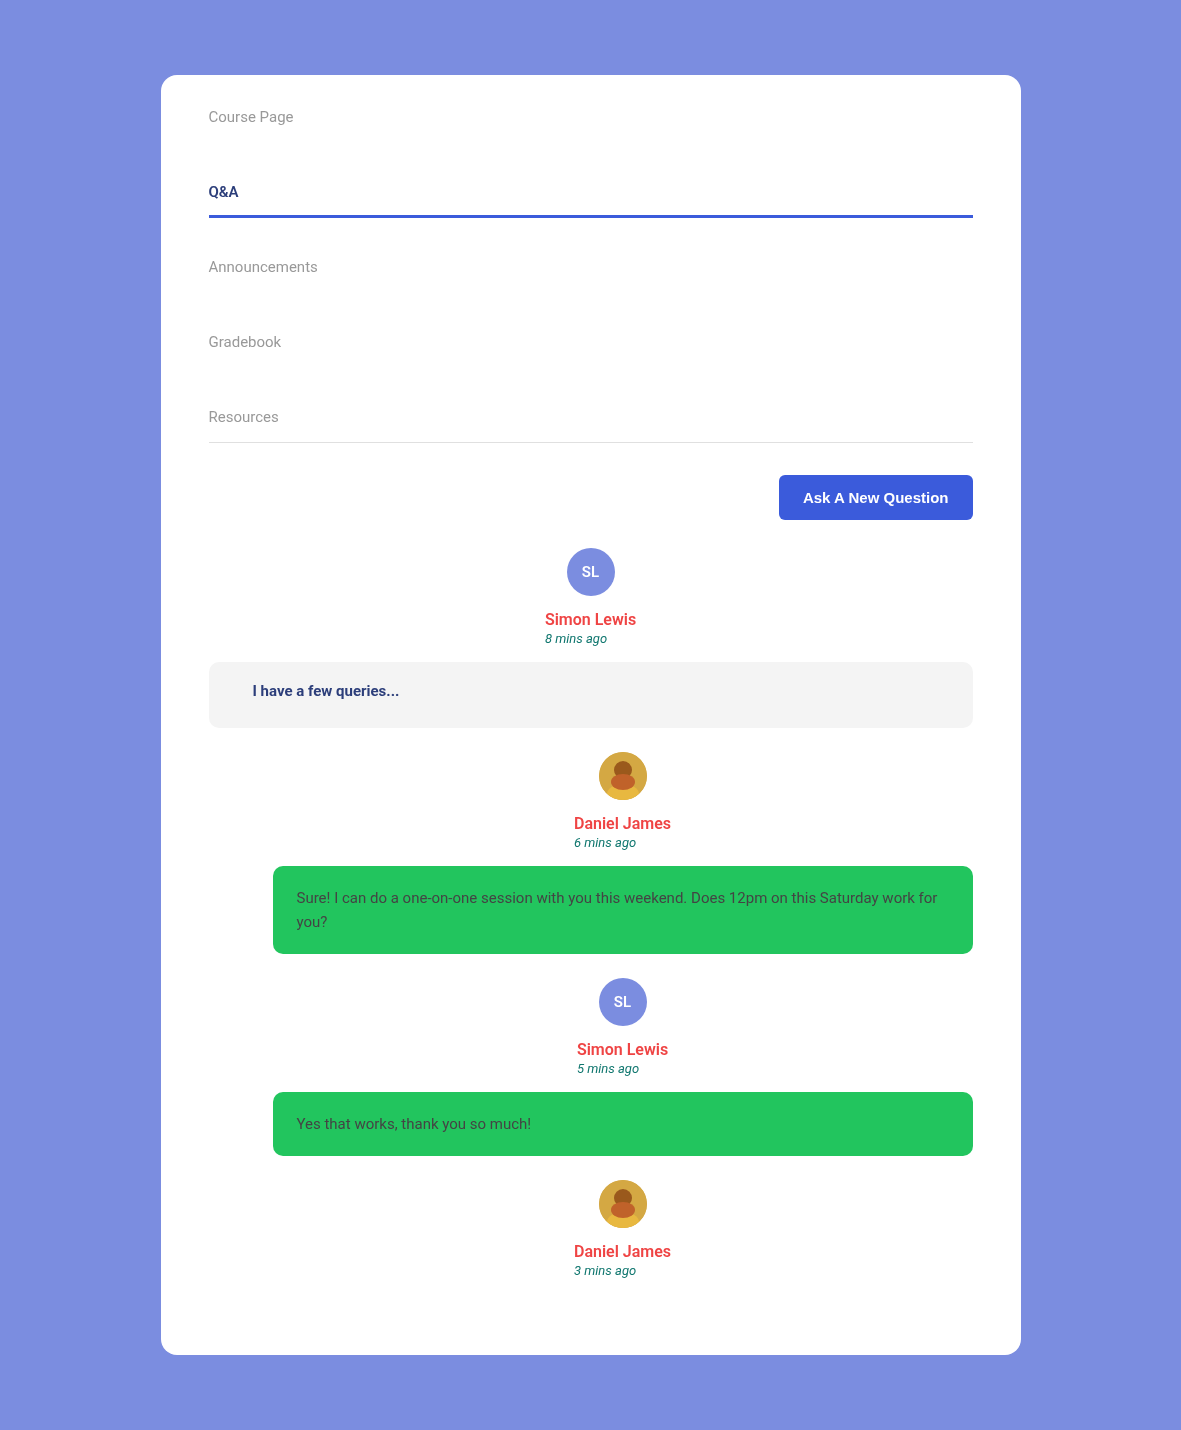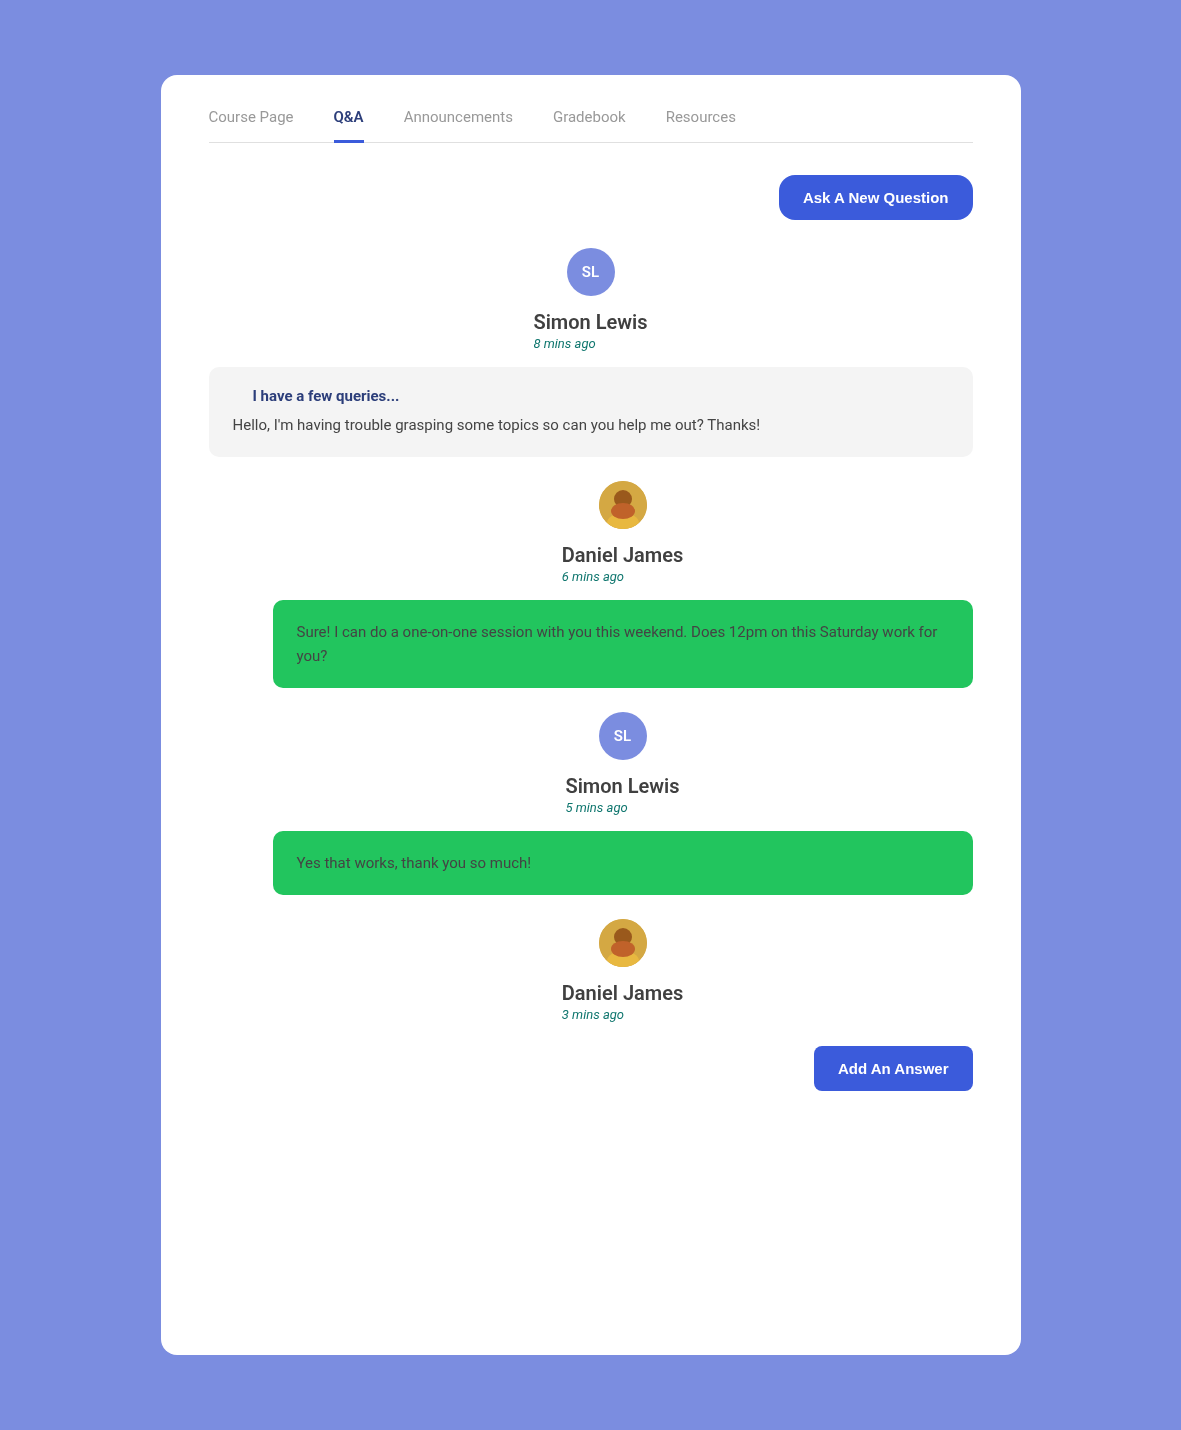--- a/index.html
+++ b/index.html
@@ -26,20 +26,21 @@
       min-height: 1280px;
     }
 
     
     .nav-tabs {
       display: flex;
       gap: 40px;
       border-bottom: 1px solid #e0e0e0;
       padding-bottom: 0;
       margin-bottom: 32px;
+      flex-direction: column;
     }
 
     .nav-tab {
       font-size: 15px;
       color: #999;
       padding-bottom: 14px;
       cursor: pointer;
       border-bottom: 3px solid transparent;
       position: relative;
       top: 1px;
@@ -57,21 +58,21 @@
       justify-content: flex-end;
       margin-bottom: 28px;
     }
 
     .ask-btn {
       background: #3b5bdb;
       color: #ffffff;
       font-size: 15px;
       font-weight: 600;
       border: none;
-      border-radius: 16px;
+      border-radius: 6px;
       padding: 14px 24px;
       cursor: pointer;
     }
 
     
     .question-section {
       margin-bottom: 8px;
     }
 
     .user-row {
@@ -90,23 +91,23 @@
       color: #fff;
       display: flex;
       align-items: center;
       justify-content: center;
       font-size: 15px;
       font-weight: 600;
       flex-shrink: 0;
     }
 
     .user-info .name {
-      font-size: 20px;
-      font-weight: 600;
-      color: #404040;
+      font-size: 16px;
+      font-weight: 600;
+      color: #ef4444;
     }
 
     .user-info .time {
       font-size: 13px;
       color: #0f766e;
       margin-top: 2px;
       font-style: italic;
     }
 
     
@@ -200,21 +201,20 @@
     <div class="user-row">
       <div class="avatar-circle">SL</div>
       <div class="user-info">
         <div class="name">Simon Lewis</div>
         <div class="time">8 mins ago</div>
       </div>
     </div>
 
     <div class="message-bubble question-bubble">
       <div class="bubble-title">I have a few queries...</div>
-      <div class="bubble-text">Hello, I'm having trouble grasping some topics so can you help me out? Thanks!</div>
     </div>
   </div>
 
   <div class="replies-section">
 
     <div class="reply-block">
       <div class="user-row">
         <div class="dj-avatar">
           <svg viewBox="0 0 48 48" xmlns="http://www.w3.org/2000/svg" width="48" height="48">
             <rect width="48" height="48" rx="24" fill="#d4a843"></rect>
@@ -258,17 +258,14 @@
         </div>
         <div class="user-info">
           <div class="name">Daniel James</div>
           <div class="time">3 mins ago</div>
         </div>
       </div>
     </div>
 
   </div>
 
-  <div class="add-answer-row">
-    <button class="add-answer-btn">Add An Answer</button>
-  </div>
 
 </div>
 
 </body></html>

